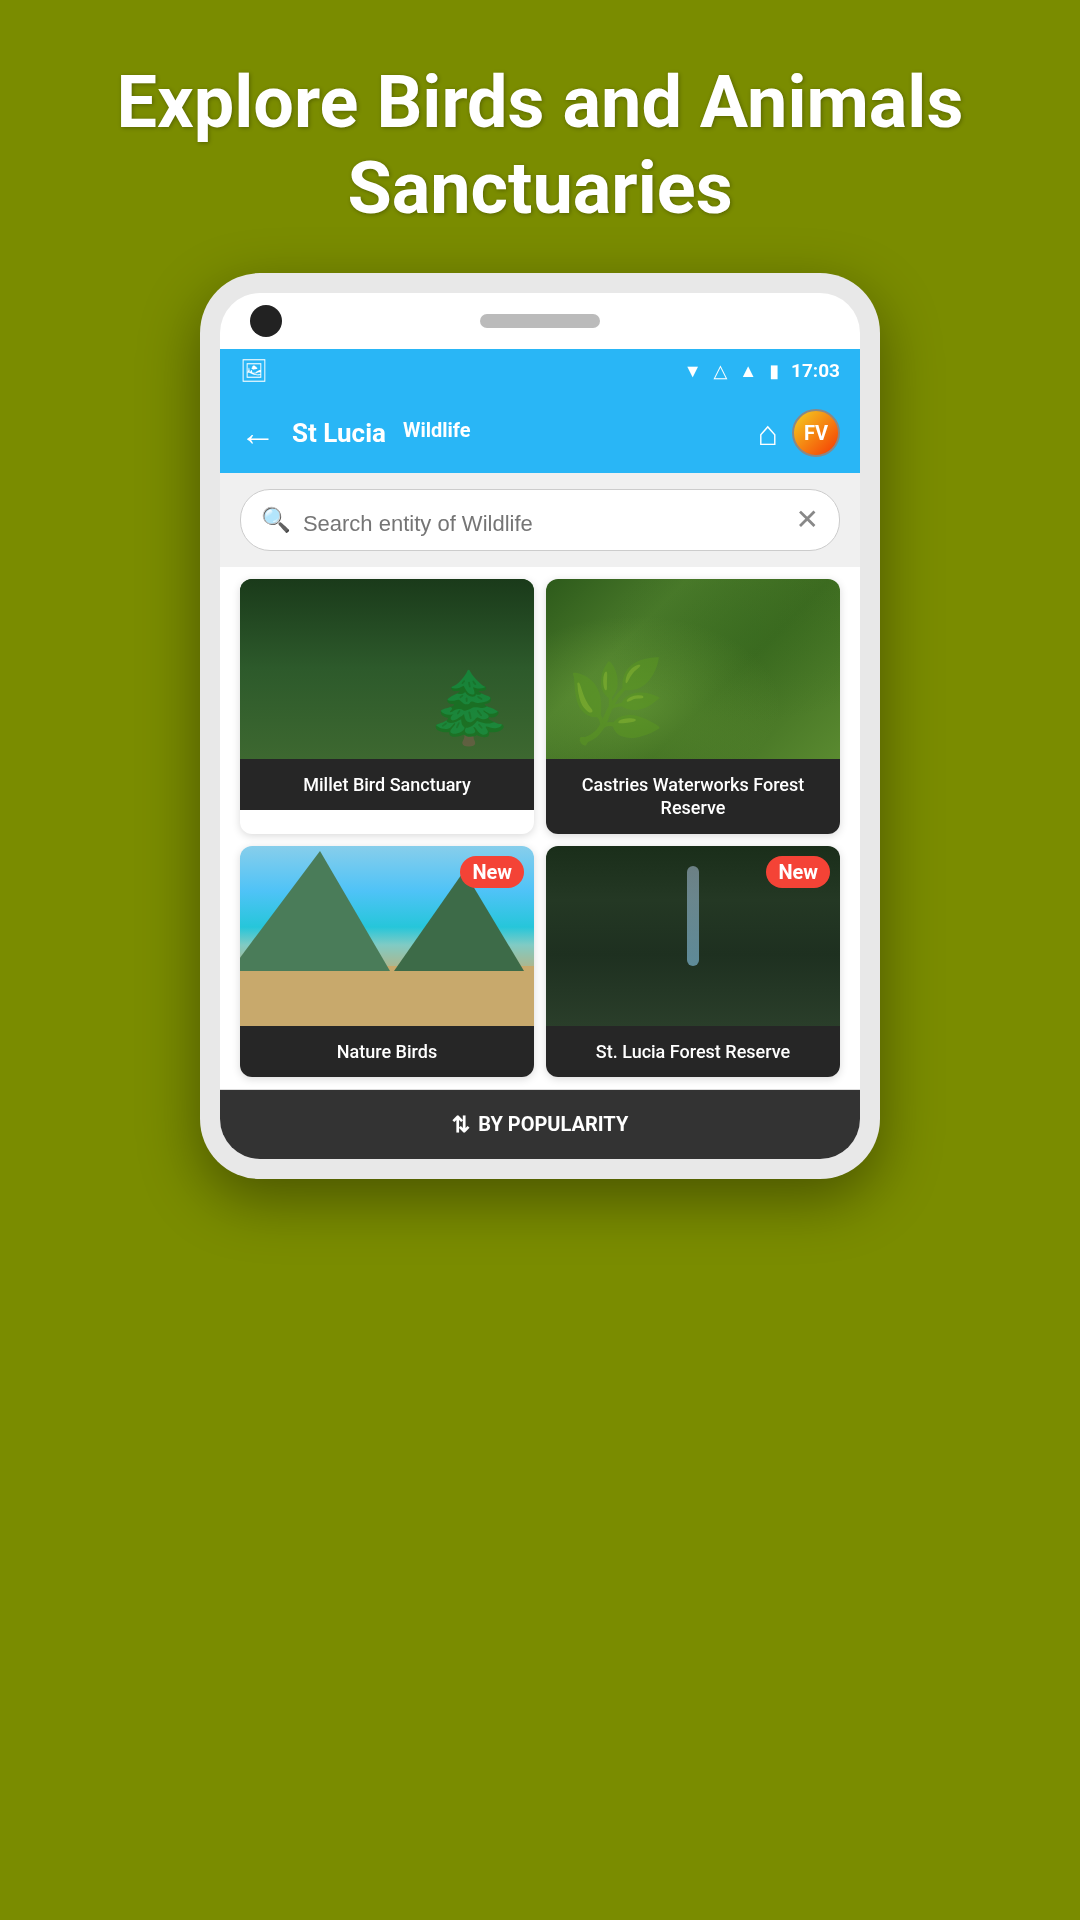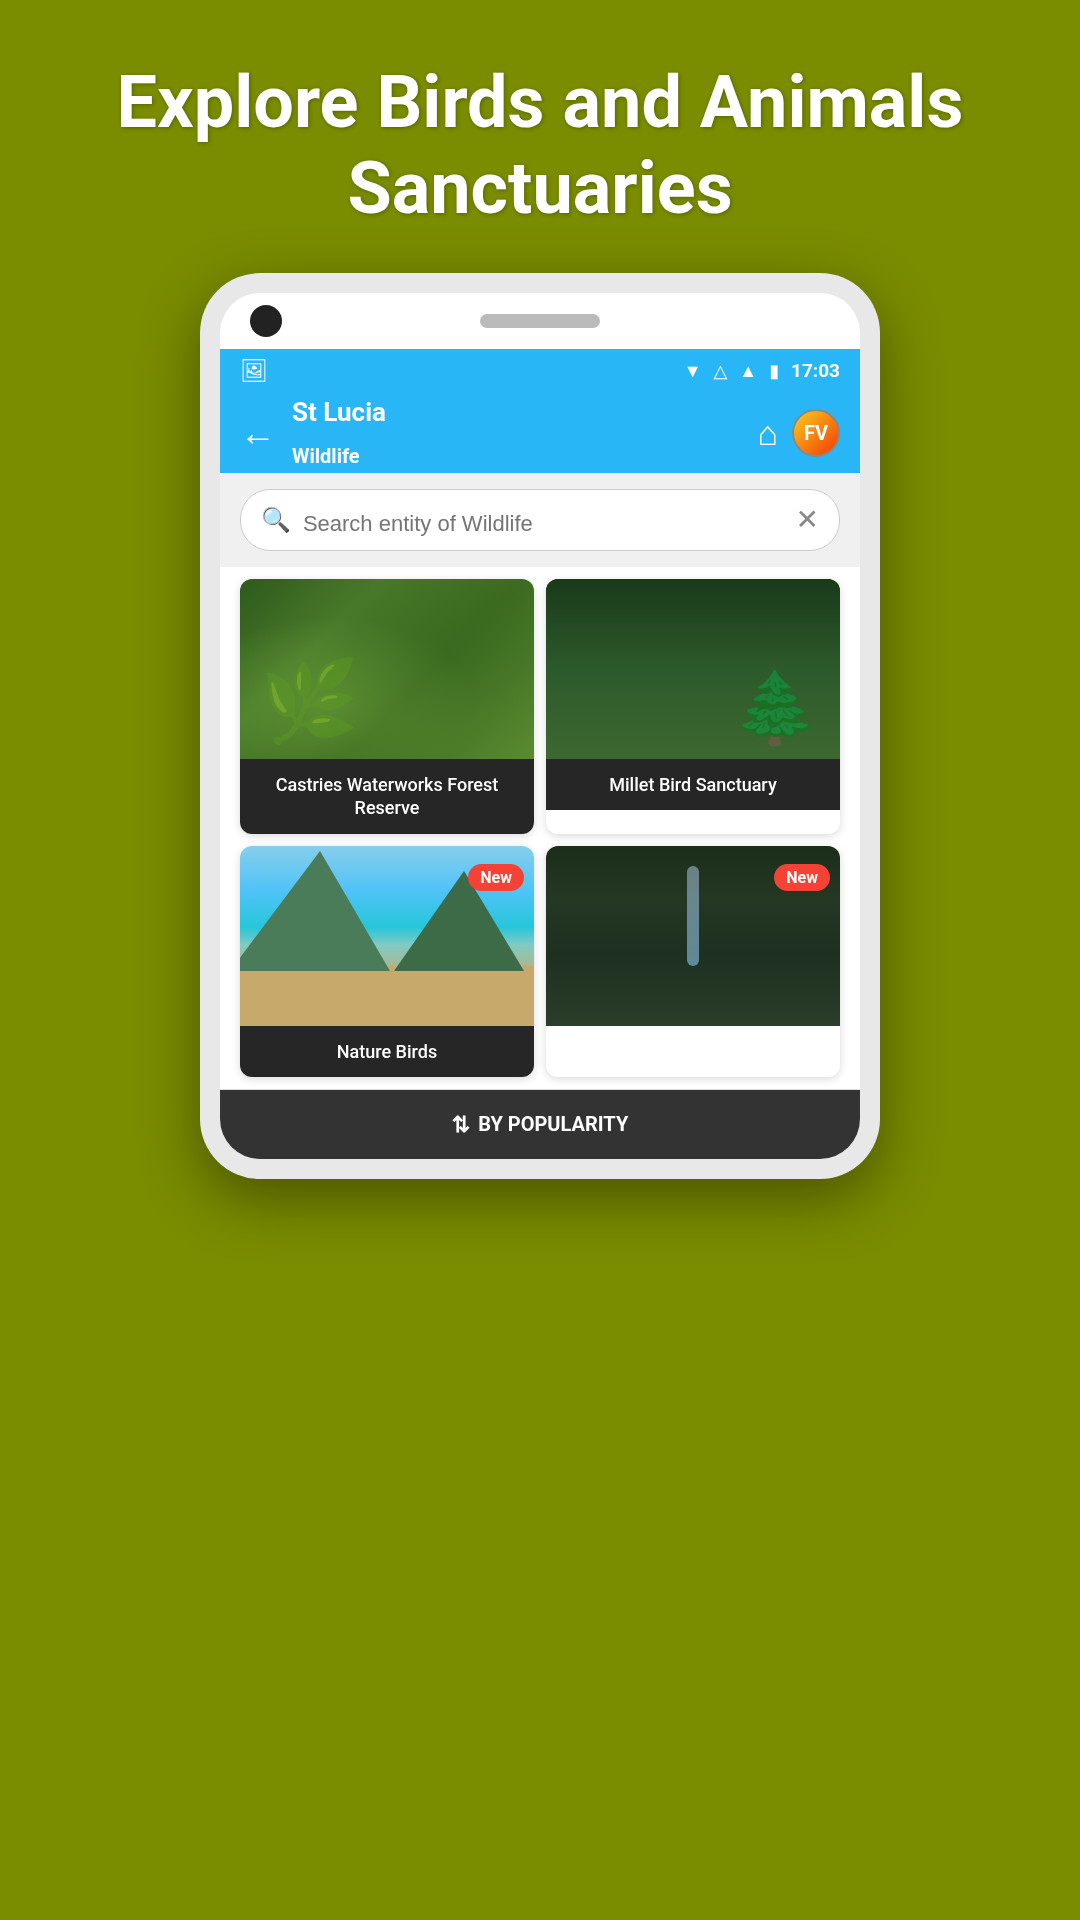--- a/index.html
+++ b/index.html
@@ -119,21 +119,21 @@
     .back-btn {
       color: white;
       font-size: 36px;
       cursor: pointer;
       margin-right: 16px;
     }
 
     .app-bar-title {
       flex: 1;
       display: flex;
-      flex-direction: column;
+      flex-direction: row;
       gap: 17px;
     }
 
     .app-bar-main-title {
       color: white;
       font-size: 26px;
       font-weight: bold;
     }
 
     .app-bar-subtitle {
@@ -331,25 +331,24 @@
       background: linear-gradient(to bottom, #b0c4de88, #7eb8d4aa);
       border-radius: 6px;
     }
 
     .new-badge {
       position: absolute;
       top: 10px;
       right: 10px;
       background: #f44336;
       color: white;
-      font-size: 16px;
+      font-size: 20px;
       font-weight: bold;
       padding: 4px 12px;
       border-radius: 20px;
-      margin-top: 8px;
     }
 
     .card-label {
       background: rgba(0,0,0,0.85);
       color: white;
       text-align: center;
       padding: 14px 10px;
       font-size: 18px;
       font-weight: 500;
       line-height: 1.3;
@@ -431,41 +430,42 @@
       <div class="search-bar">
         <span class="search-icon">🔍</span>
         <input class="search-input" type="text" readonly="" placeholder="Search entity of Wildlife" style="">
         <span class="search-clear">✕</span>
       </div>
     </div>
 
     <div class="grid-container">
 
       <div class="card">
+        <div class="card-image-placeholder img-millet"></div>
+        <div class="card-label">Millet Bird Sanctuary</div>
+      </div>
+
+      <div class="card">
         <div class="card-image-placeholder img-castries"></div>
         <div class="card-label">Castries Waterworks Forest Reserve</div>
-      </div>
-
-      <div class="card">
-        <div class="card-image-placeholder img-millet"></div>
-        <div class="card-label">Millet Bird Sanctuary</div>
       </div>
 
       <div class="card">
         <div class="card-image-placeholder img-nature">
           <div class="mountain-left"></div>
           <div class="mountain-right"></div>
         </div>
         <span class="new-badge">New</span>
         <div class="card-label">Nature Birds</div>
       </div>
 
       <div class="card">
         <div class="card-image-placeholder img-stlucia"></div>
         <span class="new-badge">New</span>
+        <div class="card-label">St. Lucia Forest Reserve</div>
       </div>
 
     </div>
 
     <div class="bottom-bar">
       <div class="bottom-tab active">
         <span class="sort-icon">⇅</span>
         <span>BY POPULARITY</span>
       </div>
     </div>

